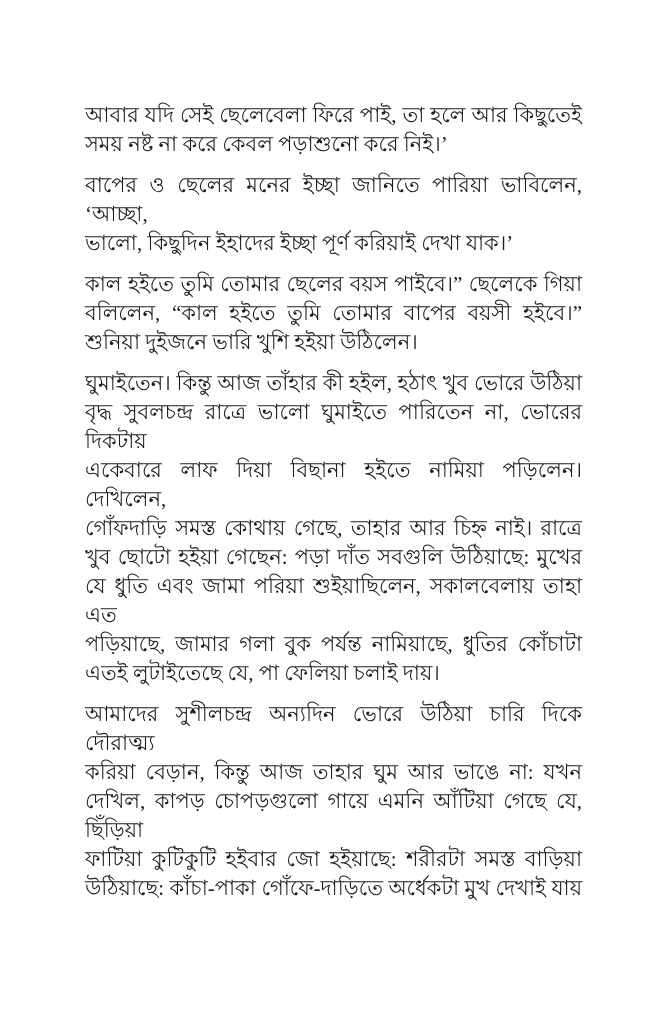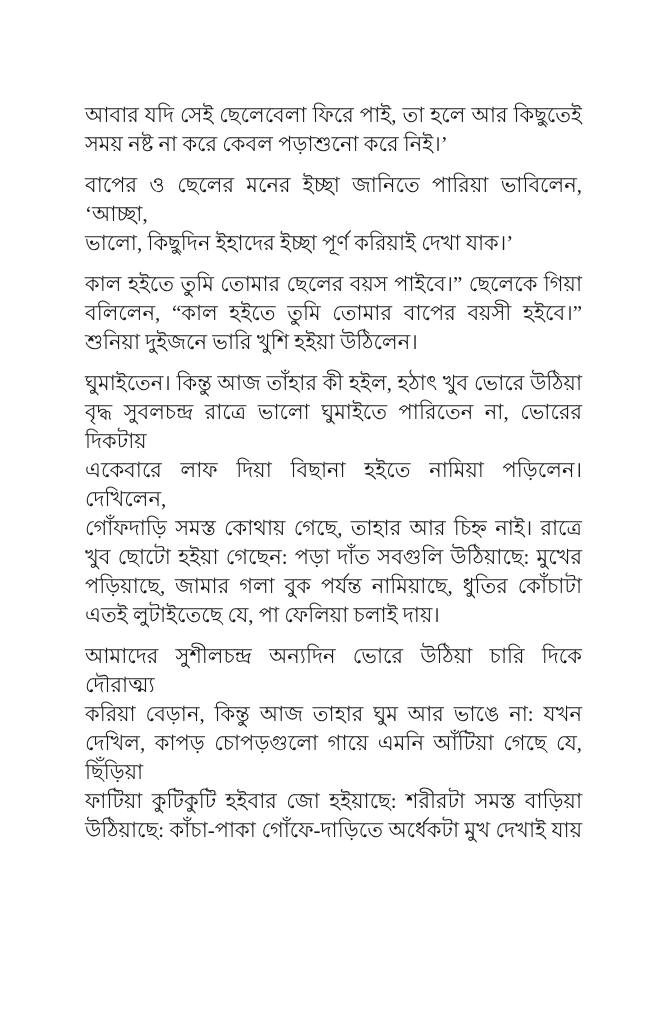--- a/index.html
+++ b/index.html
@@ -74,20 +74,21 @@
       <span class="line">বলিলেন, “কাল হইতে তুমি তোমার বাপের বয়সী হইবে।”</span>
       <span class="line last">শুনিয়া দুইজনে ভারি খুশি হইয়া উঠিলেন।</span>
     </p>
 
     <p class="para">
       <span class="line">ঘুমাইতেন। কিন্তু আজ তাঁহার কী হইল, হঠাৎ খুব ভোরে উঠিয়া</span>
       <span class="line">বৃদ্ধ সুবলচন্দ্র রাত্রে ভালো ঘুমাইতে পারিতেন না, ভোরের দিকটায়</span>
       <span class="line">একেবারে লাফ দিয়া বিছানা হইতে নামিয়া পড়িলেন। দেখিলেন,</span>
       <span class="line">গোঁফদাড়ি সমস্ত কোথায় গেছে, তাহার আর চিহ্ন নাই। রাত্রে</span>
       <span class="line">খুব ছোটো হইয়া গেছেন: পড়া দাঁত সবগুলি উঠিয়াছে: মুখের</span>
+      <span class="line">যে ধুতি এবং জামা পরিয়া শুইয়াছিলেন, সকালবেলায় তাহা এত</span>
       <span class="line">পড়িয়াছে, জামার গলা বুক পর্যন্ত নামিয়াছে, ধুতির কোঁচাটা</span>
       <span class="line last">এতই লুটাইতেছে যে, পা ফেলিয়া চলাই দায়।</span>
     </p>
 
     <p class="para">
       <span class="line">আমাদের সুশীলচন্দ্র অন্যদিন ভোরে উঠিয়া চারি দিকে দৌরাত্ম্য</span>
       <span class="line">করিয়া বেড়ান, কিন্তু আজ তাহার ঘুম আর ভাঙে না: যখন</span>
       <span class="line">দেখিল, কাপড় চোপড়গুলো গায়ে এমনি আঁটিয়া গেছে যে, ছিঁড়িয়া</span>
       <span class="line">ফাটিয়া কুটিকুটি হইবার জো হইয়াছে: শরীরটা সমস্ত বাড়িয়া</span>
       <span class="line">উঠিয়াছে: কাঁচা-পাকা গোঁফে-দাড়িতে অর্ধেকটা মুখ দেখাই যায়</span>

